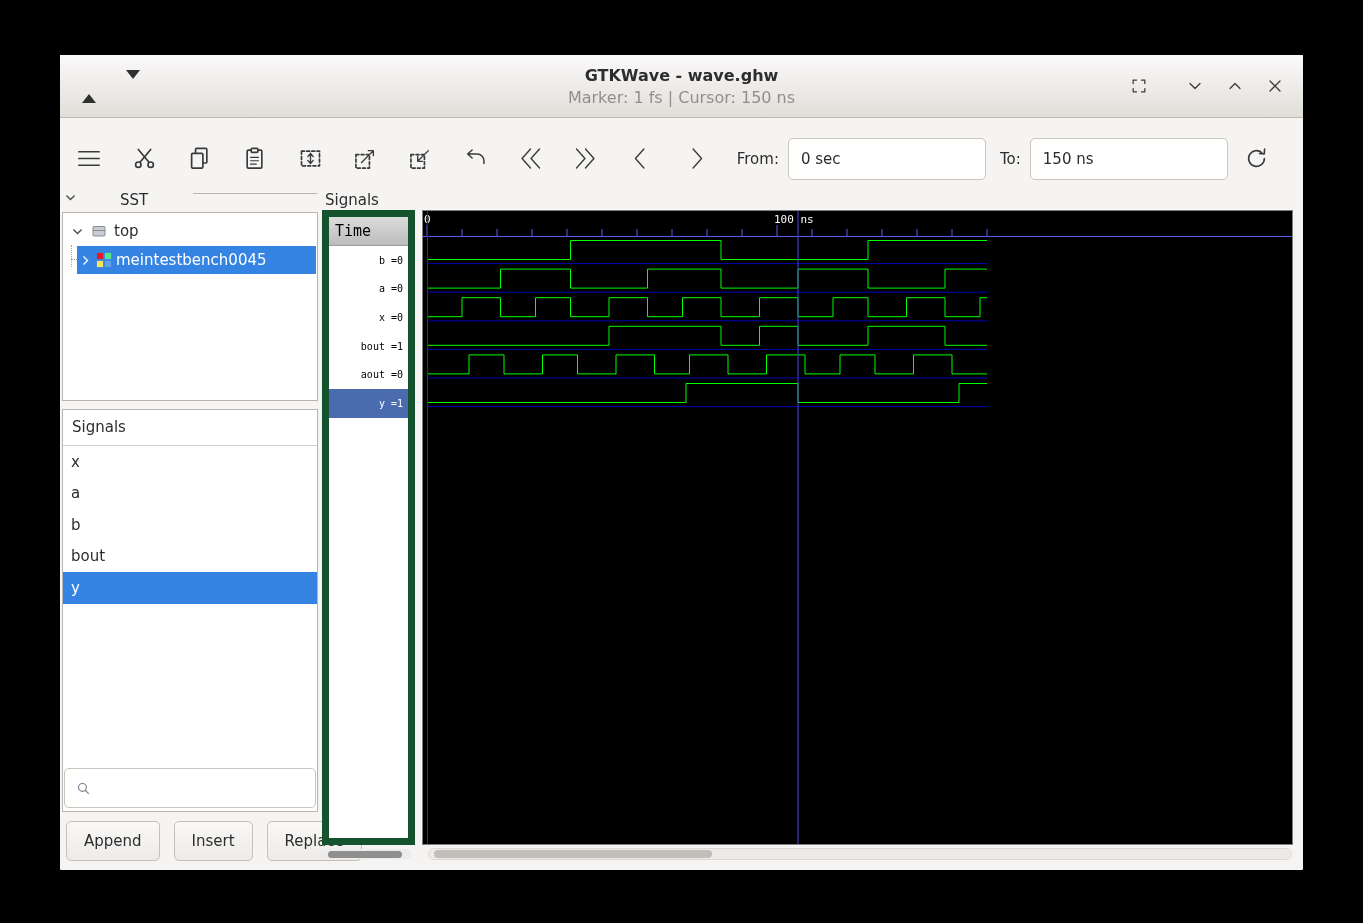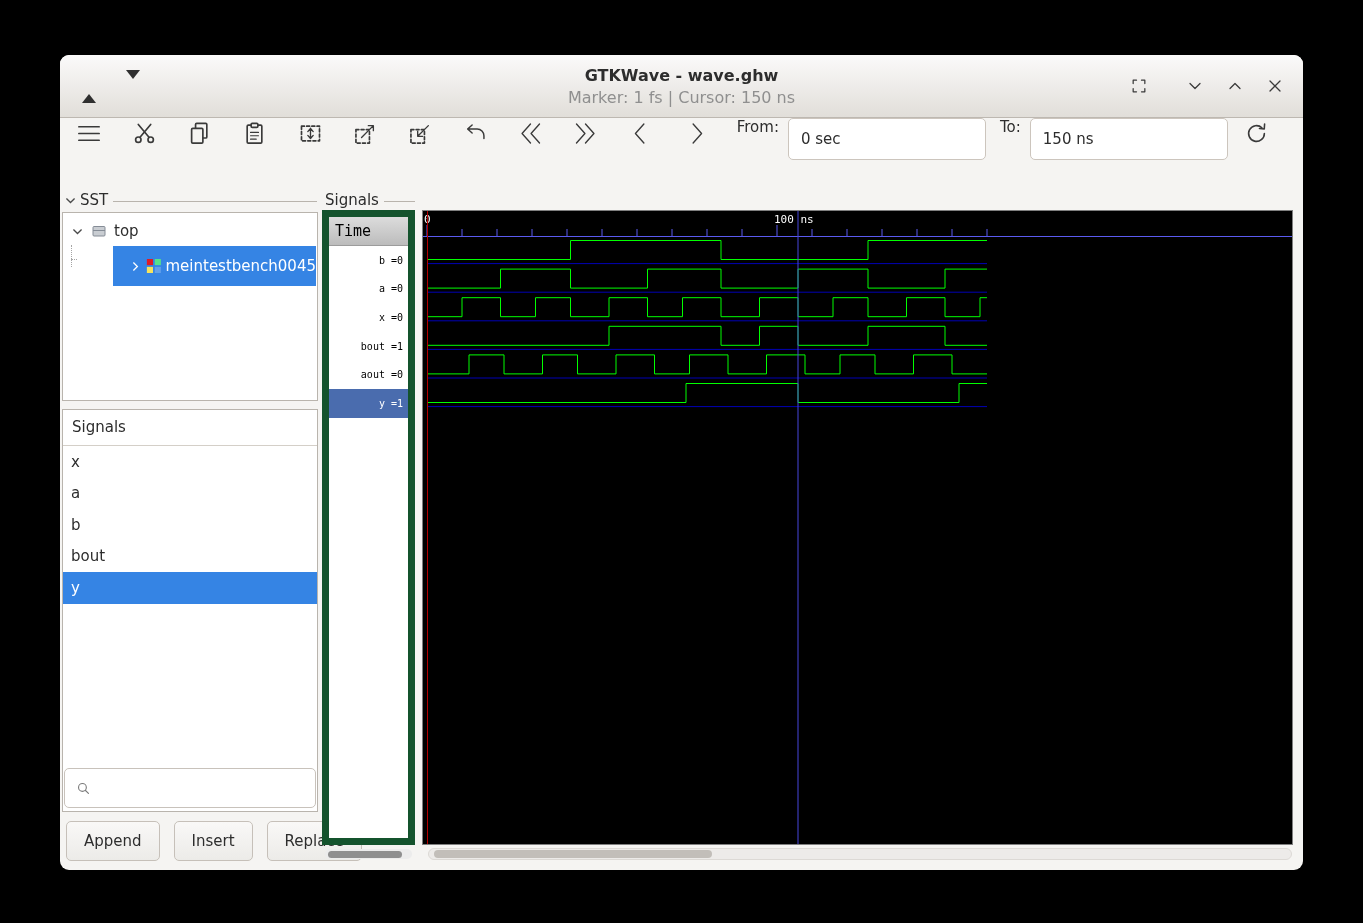--- a/index.html
+++ b/index.html
@@ -1,55 +1,55 @@
 <!DOCTYPE html>
 <html><head>
 <meta charset="utf-8">
 <style>
   html,body{margin:0;padding:0;background:#000;}
   .screen{position:relative;width:1363px;height:923px;background:#000;overflow:hidden;
           font-family:"DejaVu Sans", sans-serif;}
   .window{position:absolute;left:60px;top:55px;width:1243px;height:815px;background:#f5f4f2;
-          border-radius:9px;overflow:hidden;box-shadow:0 2px 14px rgba(0,0,0,.6);}
+          border-radius:1px;overflow:hidden;box-shadow:0 2px 14px rgba(0,0,0,.6);}
   
   .titlebar{position:absolute;left:0;top:0;right:0;height:62px;
             background:linear-gradient(#fbfafa,#e1ded9);border-bottom:1px solid #bdb8b1;}
   .title{ text-align:center;padding-top:11px;font-size:16px;font-weight:bold;color:#2d2d2d;}
   .subtitle{text-align:center;font-size:16px;color:#8f8f8f;margin-top:3px;}
   .win-nav{position:absolute;left:22px;top:24px;display:flex;gap:30px;}
   .nav-btn{background:none;border:none;padding:0;cursor:default;}
   .tri-up{width:0;height:0;border-left:7px solid transparent;border-right:7px solid transparent;border-bottom:9px solid #2f2f2f;}
   .tri-down{width:0;height:0;border-left:7px solid transparent;border-right:7px solid transparent;border-top:9px solid #2f2f2f;}
   .win-controls{position:absolute;right:18px;top:21px;display:flex;align-items:center;gap:20px;}
   .wc{background:none;border:none;padding:0;width:20px;height:20px;}
   .wc svg{width:20px;height:20px;stroke:#3a3a3a;fill:none;stroke-width:1.5;stroke-linecap:round;stroke-linejoin:round;}
   .wc.max{margin-right:16px;}
   
-  .toolbar{position:absolute;left:0;top:63px;right:0;height:71px;display:flex;align-items:flex-start;
-           padding:0 26px 0 14px;box-sizing:border-box;}
+  .toolbar{position:absolute;left:0;top:63px;right:0;height:71px;display:flex;align-items:center;
+           padding:10px 26px 0 14px;box-sizing:border-box;}
   .tool{background:none;border:none;padding:0;width:30px;height:30px;margin-right:26px;
         display:flex;align-items:center;justify-content:center;}
   .tool svg{width:27px;height:27px;stroke:#3a3a3a;fill:none;stroke-width:1.5;stroke-linecap:round;stroke-linejoin:round;}
   .tool.menu svg{width:32px;}
   .tool.nav svg{stroke-width:1.2;}
   .tb-label{font-size:15px;color:#2d2d2d;margin-right:9px;}
   .tb-input{width:198px;height:42px;border:1px solid #ccc5bd;border-radius:5px;background:#fff;
             color:#2d2d2d;font-size:15px;padding:0 12px;box-sizing:border-box;
             font-family:"DejaVu Sans", sans-serif;margin-right:14px;}
   .tool.reload{margin-left:auto;margin-right:6px;}
   
-  .frame-label{position:absolute;display:flex;align-items:center;font-size:15px;color:#2d2d2d;}
+  .frame-label{position:absolute;display:flex;font-size:15px;color:#2d2d2d;gap:40px;}
   .frame-label .line{flex:1;height:1px;background:#b9b4ad;margin-left:5px;margin-top:2px;}
   
   .tree-frame{position:absolute;left:2px;top:157px;width:256px;height:189px;background:#fff;
               border:1px solid #b9b4ad;box-sizing:border-box;}
   .tree-row{position:absolute;left:0;top:4px;height:28px;display:flex;align-items:center;
             padding-left:8px;gap:7px;font-size:15px;color:#2d2d2d;width:100%;box-sizing:border-box;}
-  .tree-row-sel{position:absolute;left:14px;top:33px;right:1px;height:40px;background:#3584e4;
-                color:#fff;display:flex;align-items:center;gap:4px;padding-left:16px;font-size:15px;margin-left:36px;}
+  .tree-row-sel{position:absolute;left:14px;top:33px;right:1px;height:28px;background:#3584e4;
+                color:#fff;display:flex;align-items:center;gap:4px;padding-left:2px;font-size:15px;}
   .guide-v{position:absolute;left:8px;top:32px;height:22px;width:0;border-left:1px dotted #a5a5a5;}
   .guide-h{position:absolute;left:8px;top:46px;width:6px;height:0;border-top:1px dotted #a5a5a5;}
   .signals-frame{position:absolute;left:2px;top:354px;width:256px;height:403px;background:#fff;
                  border:1px solid #b9b4ad;box-sizing:border-box;}
   .signals-hdr{height:35px;line-height:35px;padding-left:9px;font-size:15px;color:#2d2d2d;
                border-bottom:1px solid #d4cfc8;}
   .list-item{height:31.5px;display:flex;align-items:center;padding-left:8px;font-size:15px;color:#2d2d2d;}
   .list-item.selected{background:#3584e4;color:#fff;}
   .search-box{position:absolute;left:4px;top:713px;width:252px;height:40px;border:1px solid #c8c2bb;
               border-radius:5px;background:#fff;display:flex;align-items:center;padding-left:10px;

